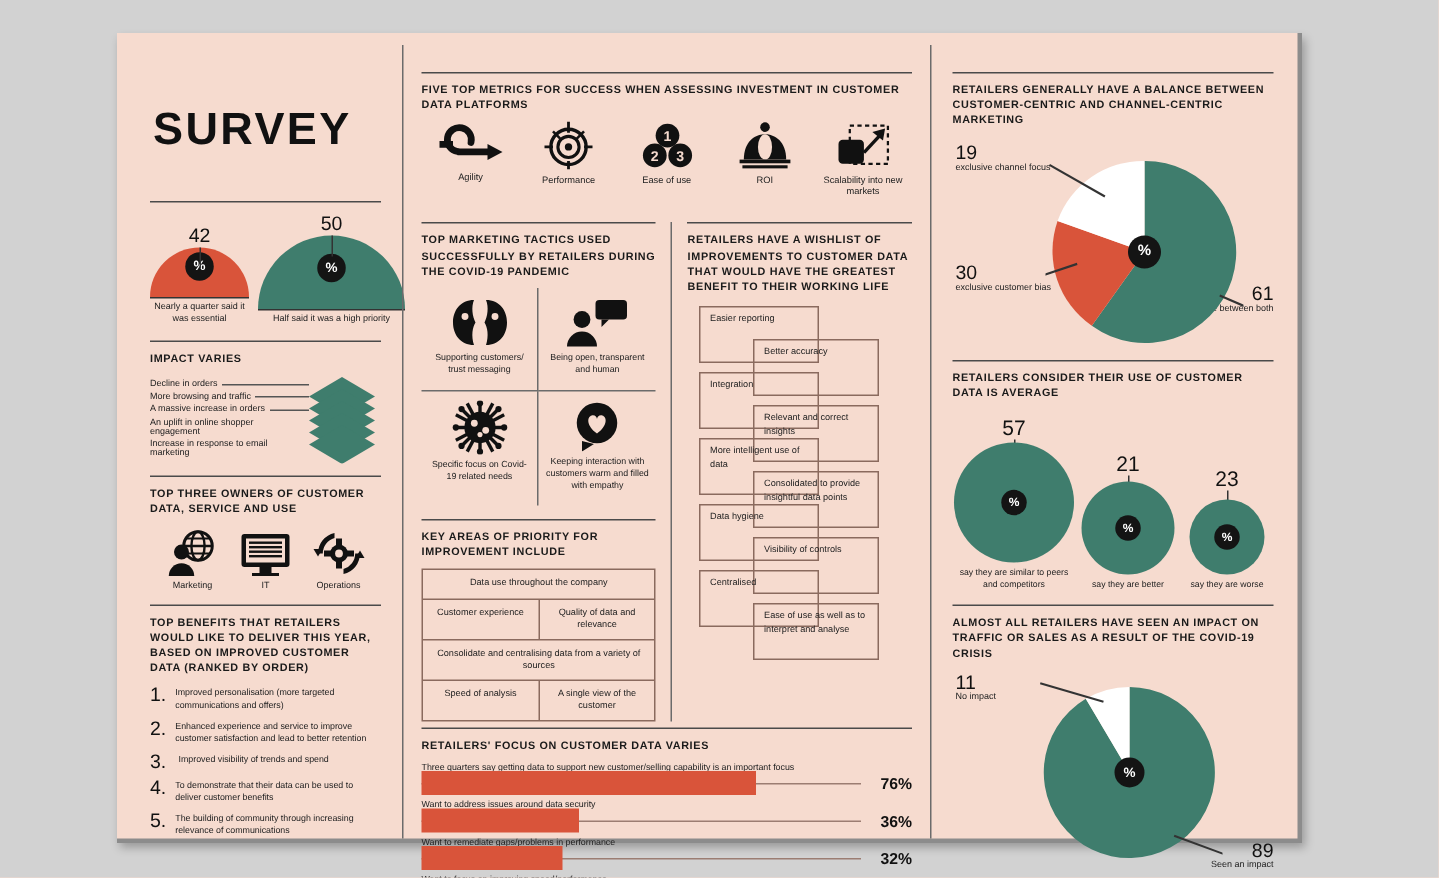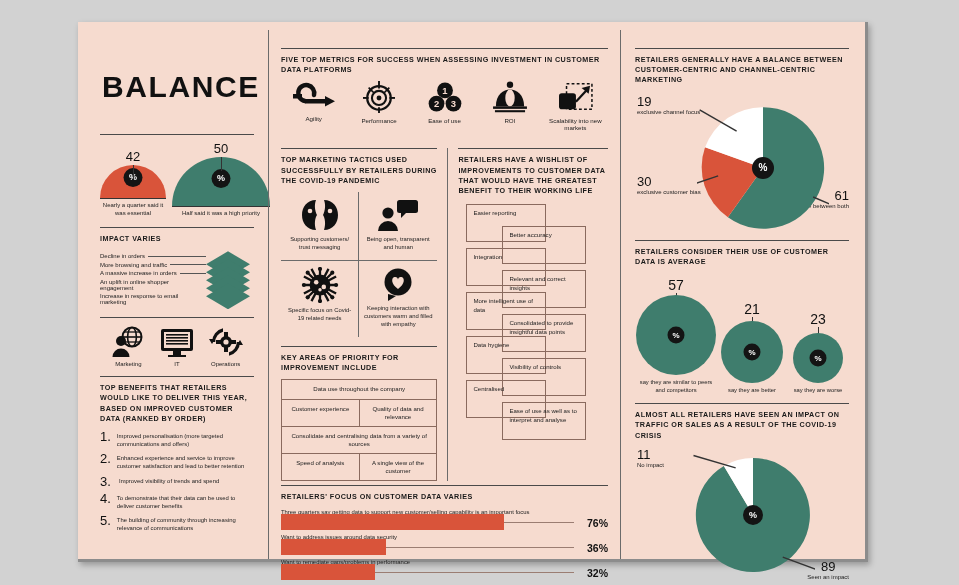--- a/index.html
+++ b/index.html
@@ -142,21 +142,21 @@
   .sp { height: 9px; }
   svg { display: block; margin: 0 auto; }
 </style>
 </head>
 <body>
 
 <div id="poster">
 
   <div class="col col-left">
 
-    <h1 id="survey-title">BALANCE</h1>
+    <h1 id="survey-title">SURVEY</h1>
 
     <div class="rule"></div>
 
     <div class="gauges">
       <div class="gauge">
         <div class="num">42</div>
         <div class="stem"></div>
         <div class="semi small" style="margin-top:-14px;">
           <div class="dot">%</div>
         </div>
@@ -205,20 +205,21 @@
         <i style="top:0;"></i>
           <i style="top:8px;"></i>
           <i style="top:16px;"></i>
         <i style="top:24px;"></i>
           <i style="top:32px;"></i>
       </div>
     </div>
 
     <div class="sp"></div>
     <div class="rule"></div>
+    <div class="sect-title">TOP THREE OWNERS OF CUSTOMER DATA, SERVICE AND USE</div>
 
     <div class="owners">
       <div class="owner">
         <svg width="38" height="32" viewBox="0 0 38 32">
           <circle cx="23" cy="11" r="9.5" fill="none" stroke="#111" stroke-width="2"></circle>
           <ellipse cx="23" cy="11" rx="4.4" ry="9.5" fill="none" stroke="#111" stroke-width="1.6"></ellipse>
           <line x1="13.5" y1="11" x2="32.5" y2="11" stroke="#111" stroke-width="1.6"></line>
           <line x1="15" y1="6" x2="31" y2="6" stroke="#111" stroke-width="1.3"></line>
           <line x1="15" y1="16" x2="31" y2="16" stroke="#111" stroke-width="1.3"></line>
           <circle cx="12" cy="15" r="5" fill="#111"></circle>
@@ -557,21 +558,21 @@
 
     <div class="sp"></div>
     <div class="rule"></div>
     <div class="sect-title">ALMOST ALL RETAILERS HAVE SEEN AN IMPACT ON TRAFFIC OR SALES AS A RESULT OF THE COVID-19 CRISIS</div>
 
     <div class="pie-wrap" style="height:140px;">
       <div class="pie-cal" style="left:2px; top:0px;">
         <div class="pie-num">11</div>
         <div class="pie-lbl">No impact</div>
       </div>
-      <div class="pie-cal" style="right:0px; top:112px; text-align:center;">
+      <div class="pie-cal" style="right:0px; top:112px; text-align:right;">
         <div class="pie-num">89</div>
         <div class="pie-lbl">Seen an impact</div>
       </div>
       <svg width="124" height="124" viewBox="0 0 100 100" style="position:absolute; left:56px; top:6px;">
         <path d="M50 50 L50 4 A46 46 0 1 1 26.5 10.4 Z" fill="#3f7d6d"></path>
         <path d="M50 50 L26.5 10.4 A46 46 0 0 1 50 4 Z" fill="#ffffff"></path>
         <line x1="36" y1="12" x2="2" y2="2" stroke="#333" stroke-width="1.1"></line>
         <line x1="74" y1="84" x2="112" y2="98" stroke="#333" stroke-width="1.1"></line>
       </svg>
       <div style="position:absolute; left:56px; top:6px; width:124px; height:124px;">

